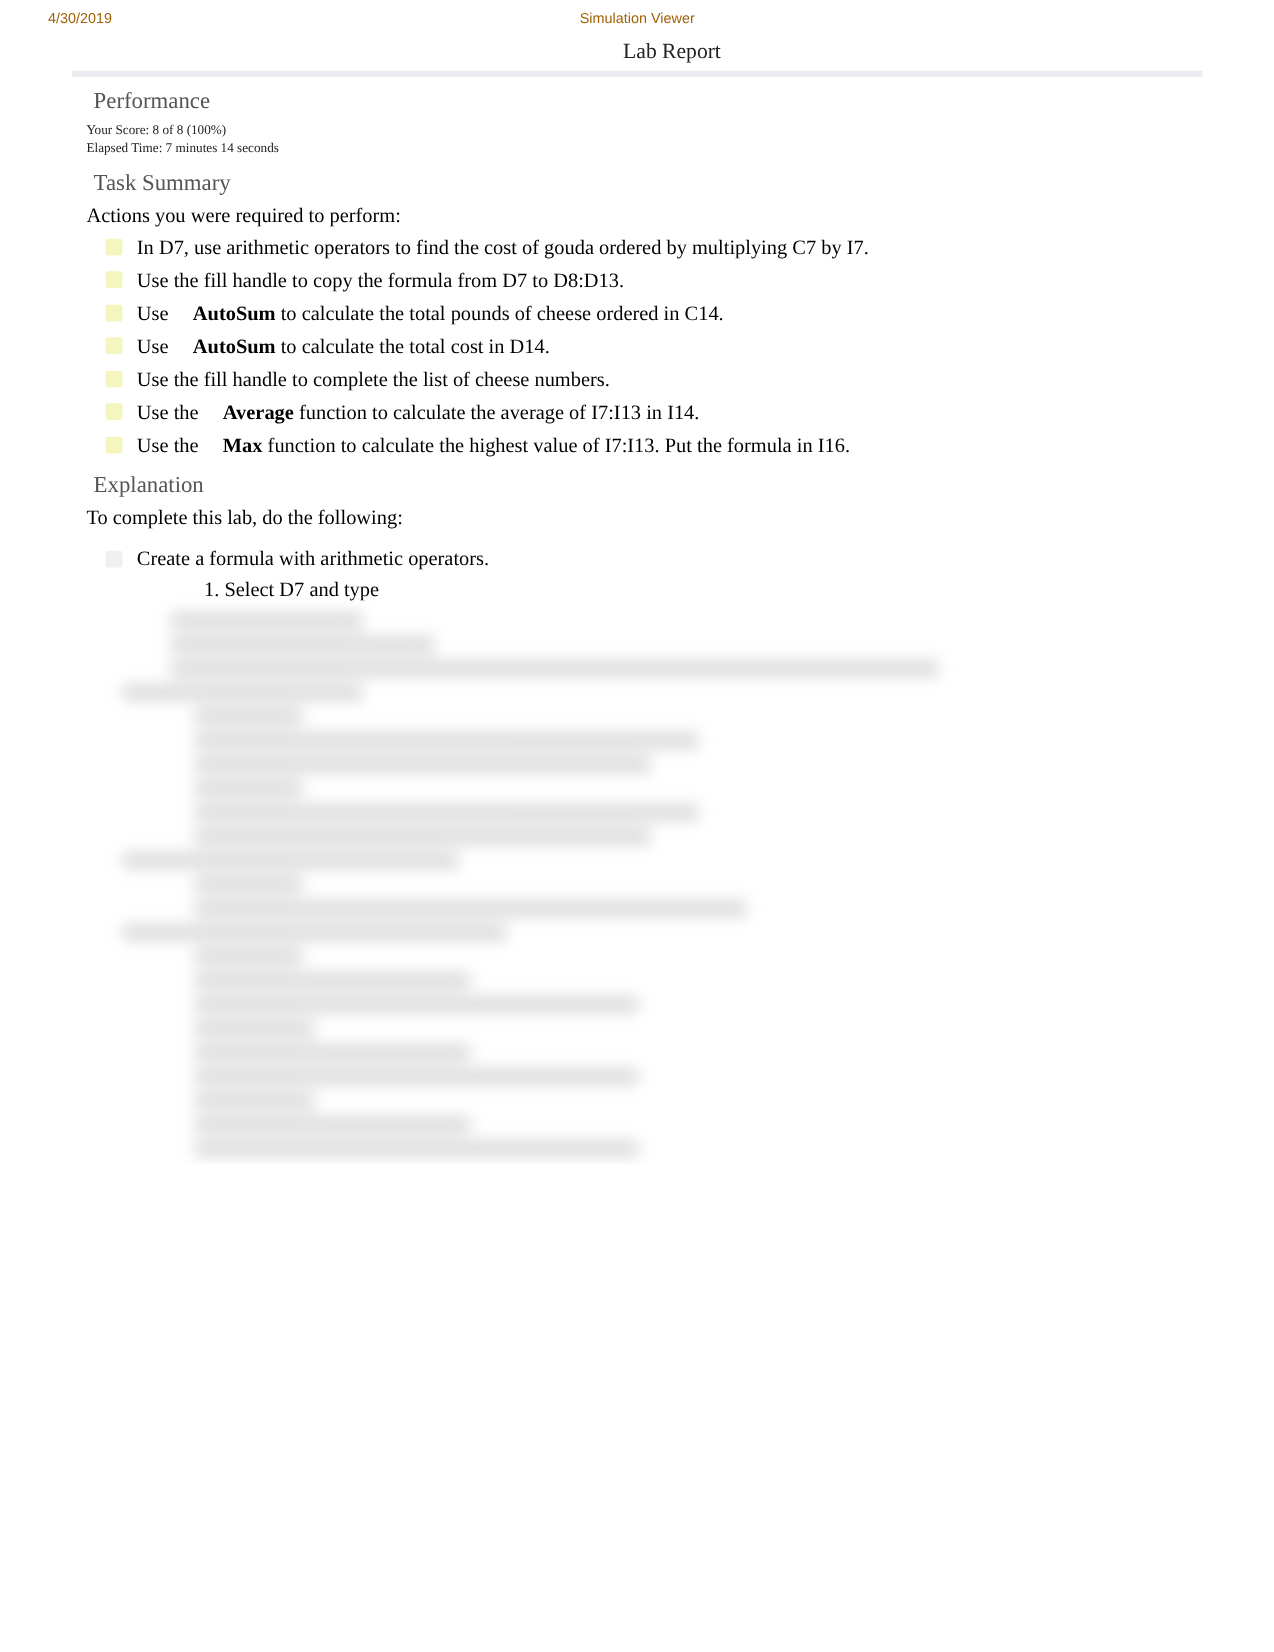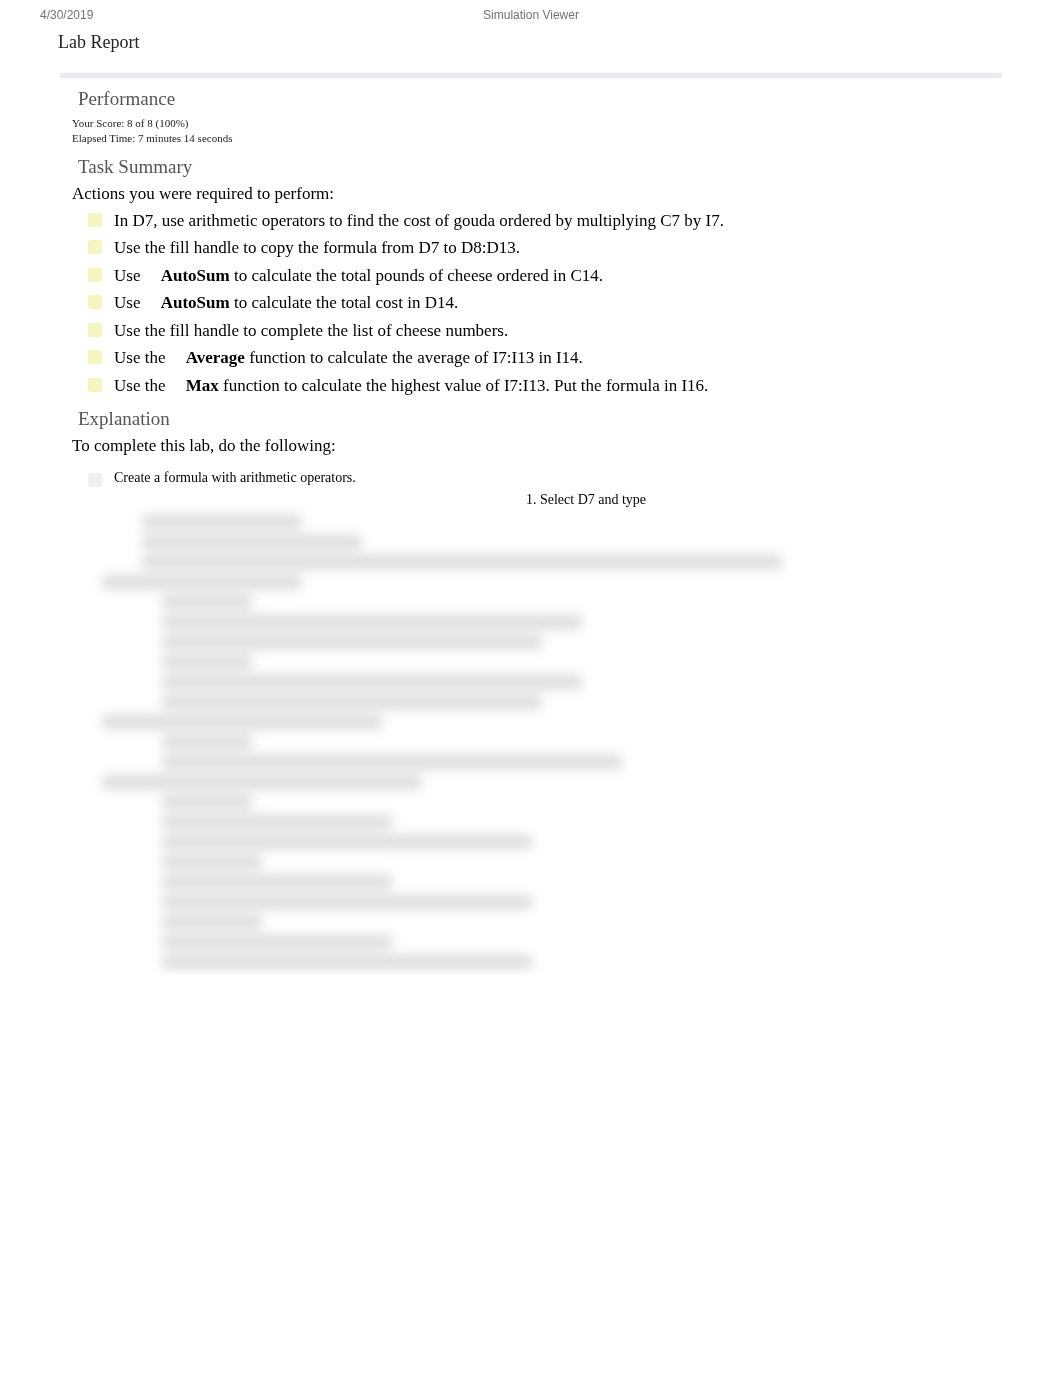--- a/index.html
+++ b/index.html
@@ -13,31 +13,32 @@
       width: 1062px;
       color: #000000;
       font-size: 16px;
     }
     .page-header {
       display: flex;
       justify-content: space-between;
       padding: 8px 40px 4px 40px;
       font-family: Arial, sans-serif;
       font-size: 12px;
-      color: #737373;
+      color: #a16207;
     }
     .page-header-center {
       position: absolute;
       left: 50%;
       transform: translateX(-50%);
     }
     .lab-report {
-      padding: 6px 0 20px 58px;
+      padding: 6px 0 6px 58px;
       font-size: 18px;
       color: #222;
+      text-align: center;
     }
     .divider {
       height: 5px;
       background: #eaeaf0;
       margin: 0 60px 10px 60px;
     }
     .content {
       padding: 0 60px 0 72px;
     }
     .section-heading {
@@ -81,39 +82,38 @@
     .explanation-intro {
       font-size: 17px;
       margin: 6px 0 12px 0;
     }
     .expl-list {
       list-style: none;
       padding-left: 42px;
     }
     .expl-list > li {
       position: relative;
-      font-size: 14px;
+      font-size: 17px;
       line-height: 1.4;
       margin-bottom: 6px;
     }
     .expl-list > li::before {
       content: "";
       position: absolute;
       left: -26px;
       top: 5px;
       width: 14px;
       height: 14px;
       background: #f0f0f0;
       border-radius: 2px;
     }
     .sub-ol {
       list-style: decimal;
       padding-left: 56px;
       margin-top: 2px;
-      text-align: center;
     }
     .blurred-region {
       margin: 4px 0 0 70px;
       filter: blur(6px);
       user-select: none;
     }
     .blur-line {
       height: 14px;
       margin: 6px 0;
       background: #dcdcdc;

